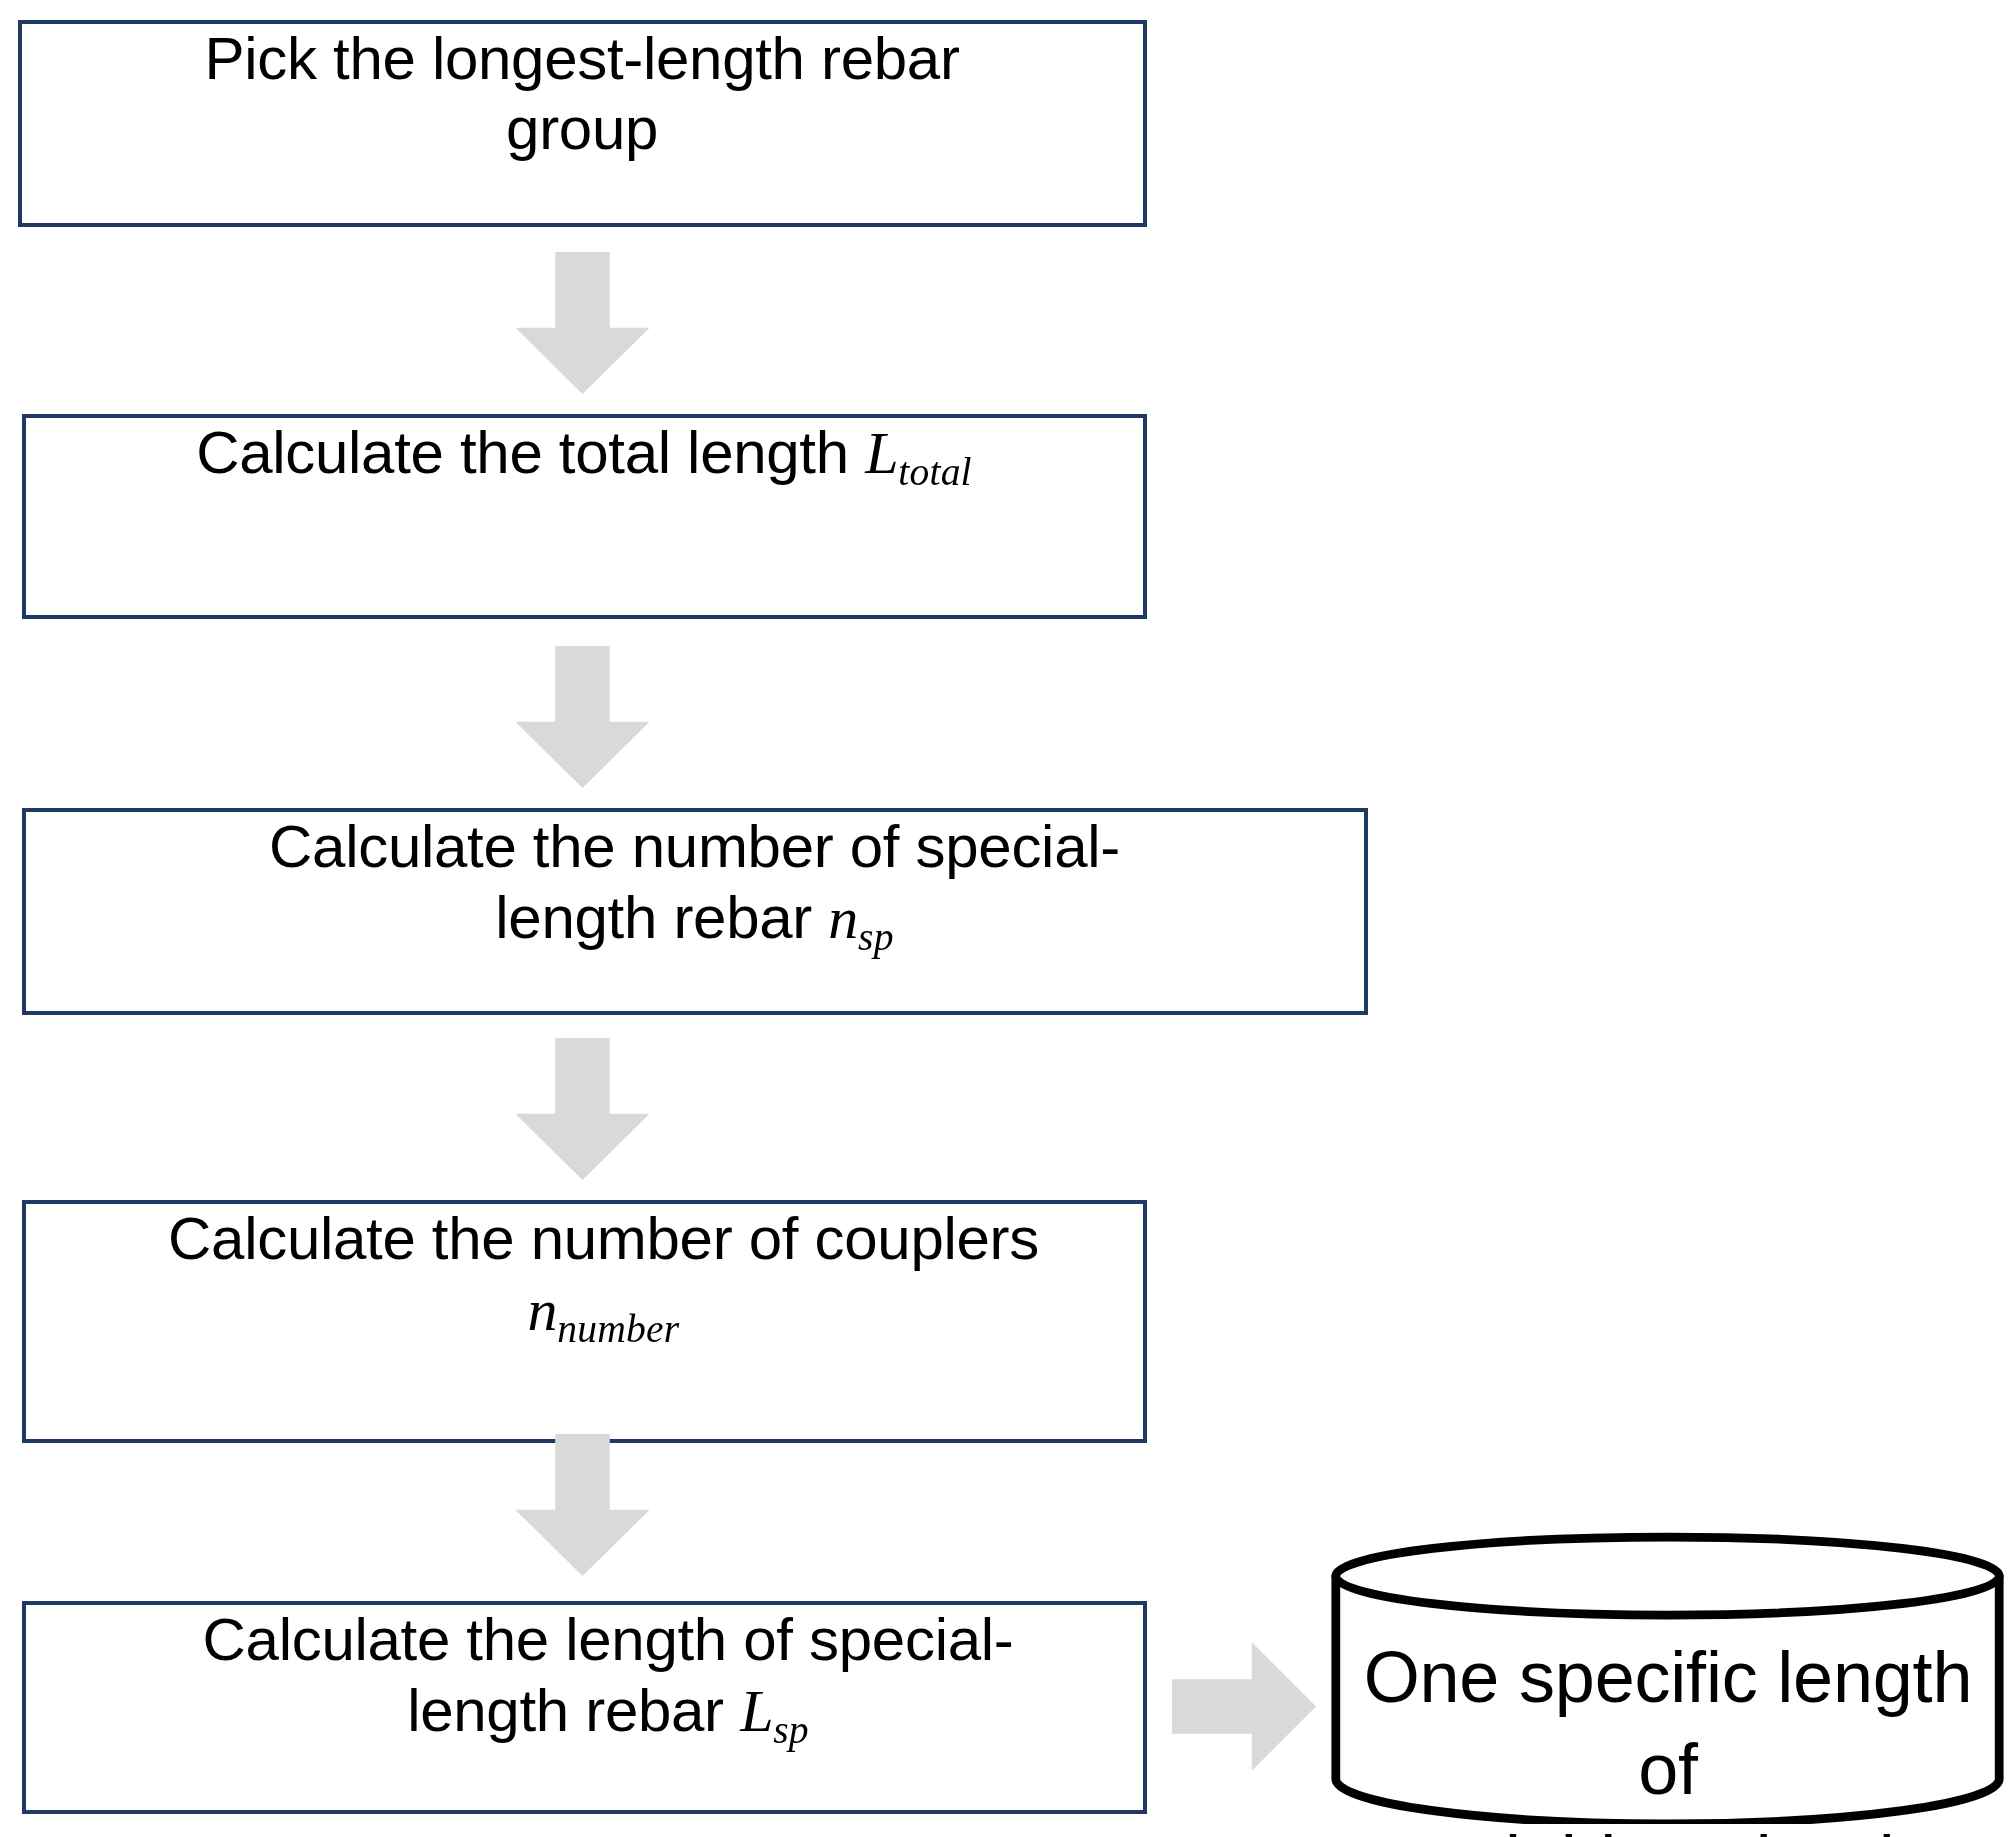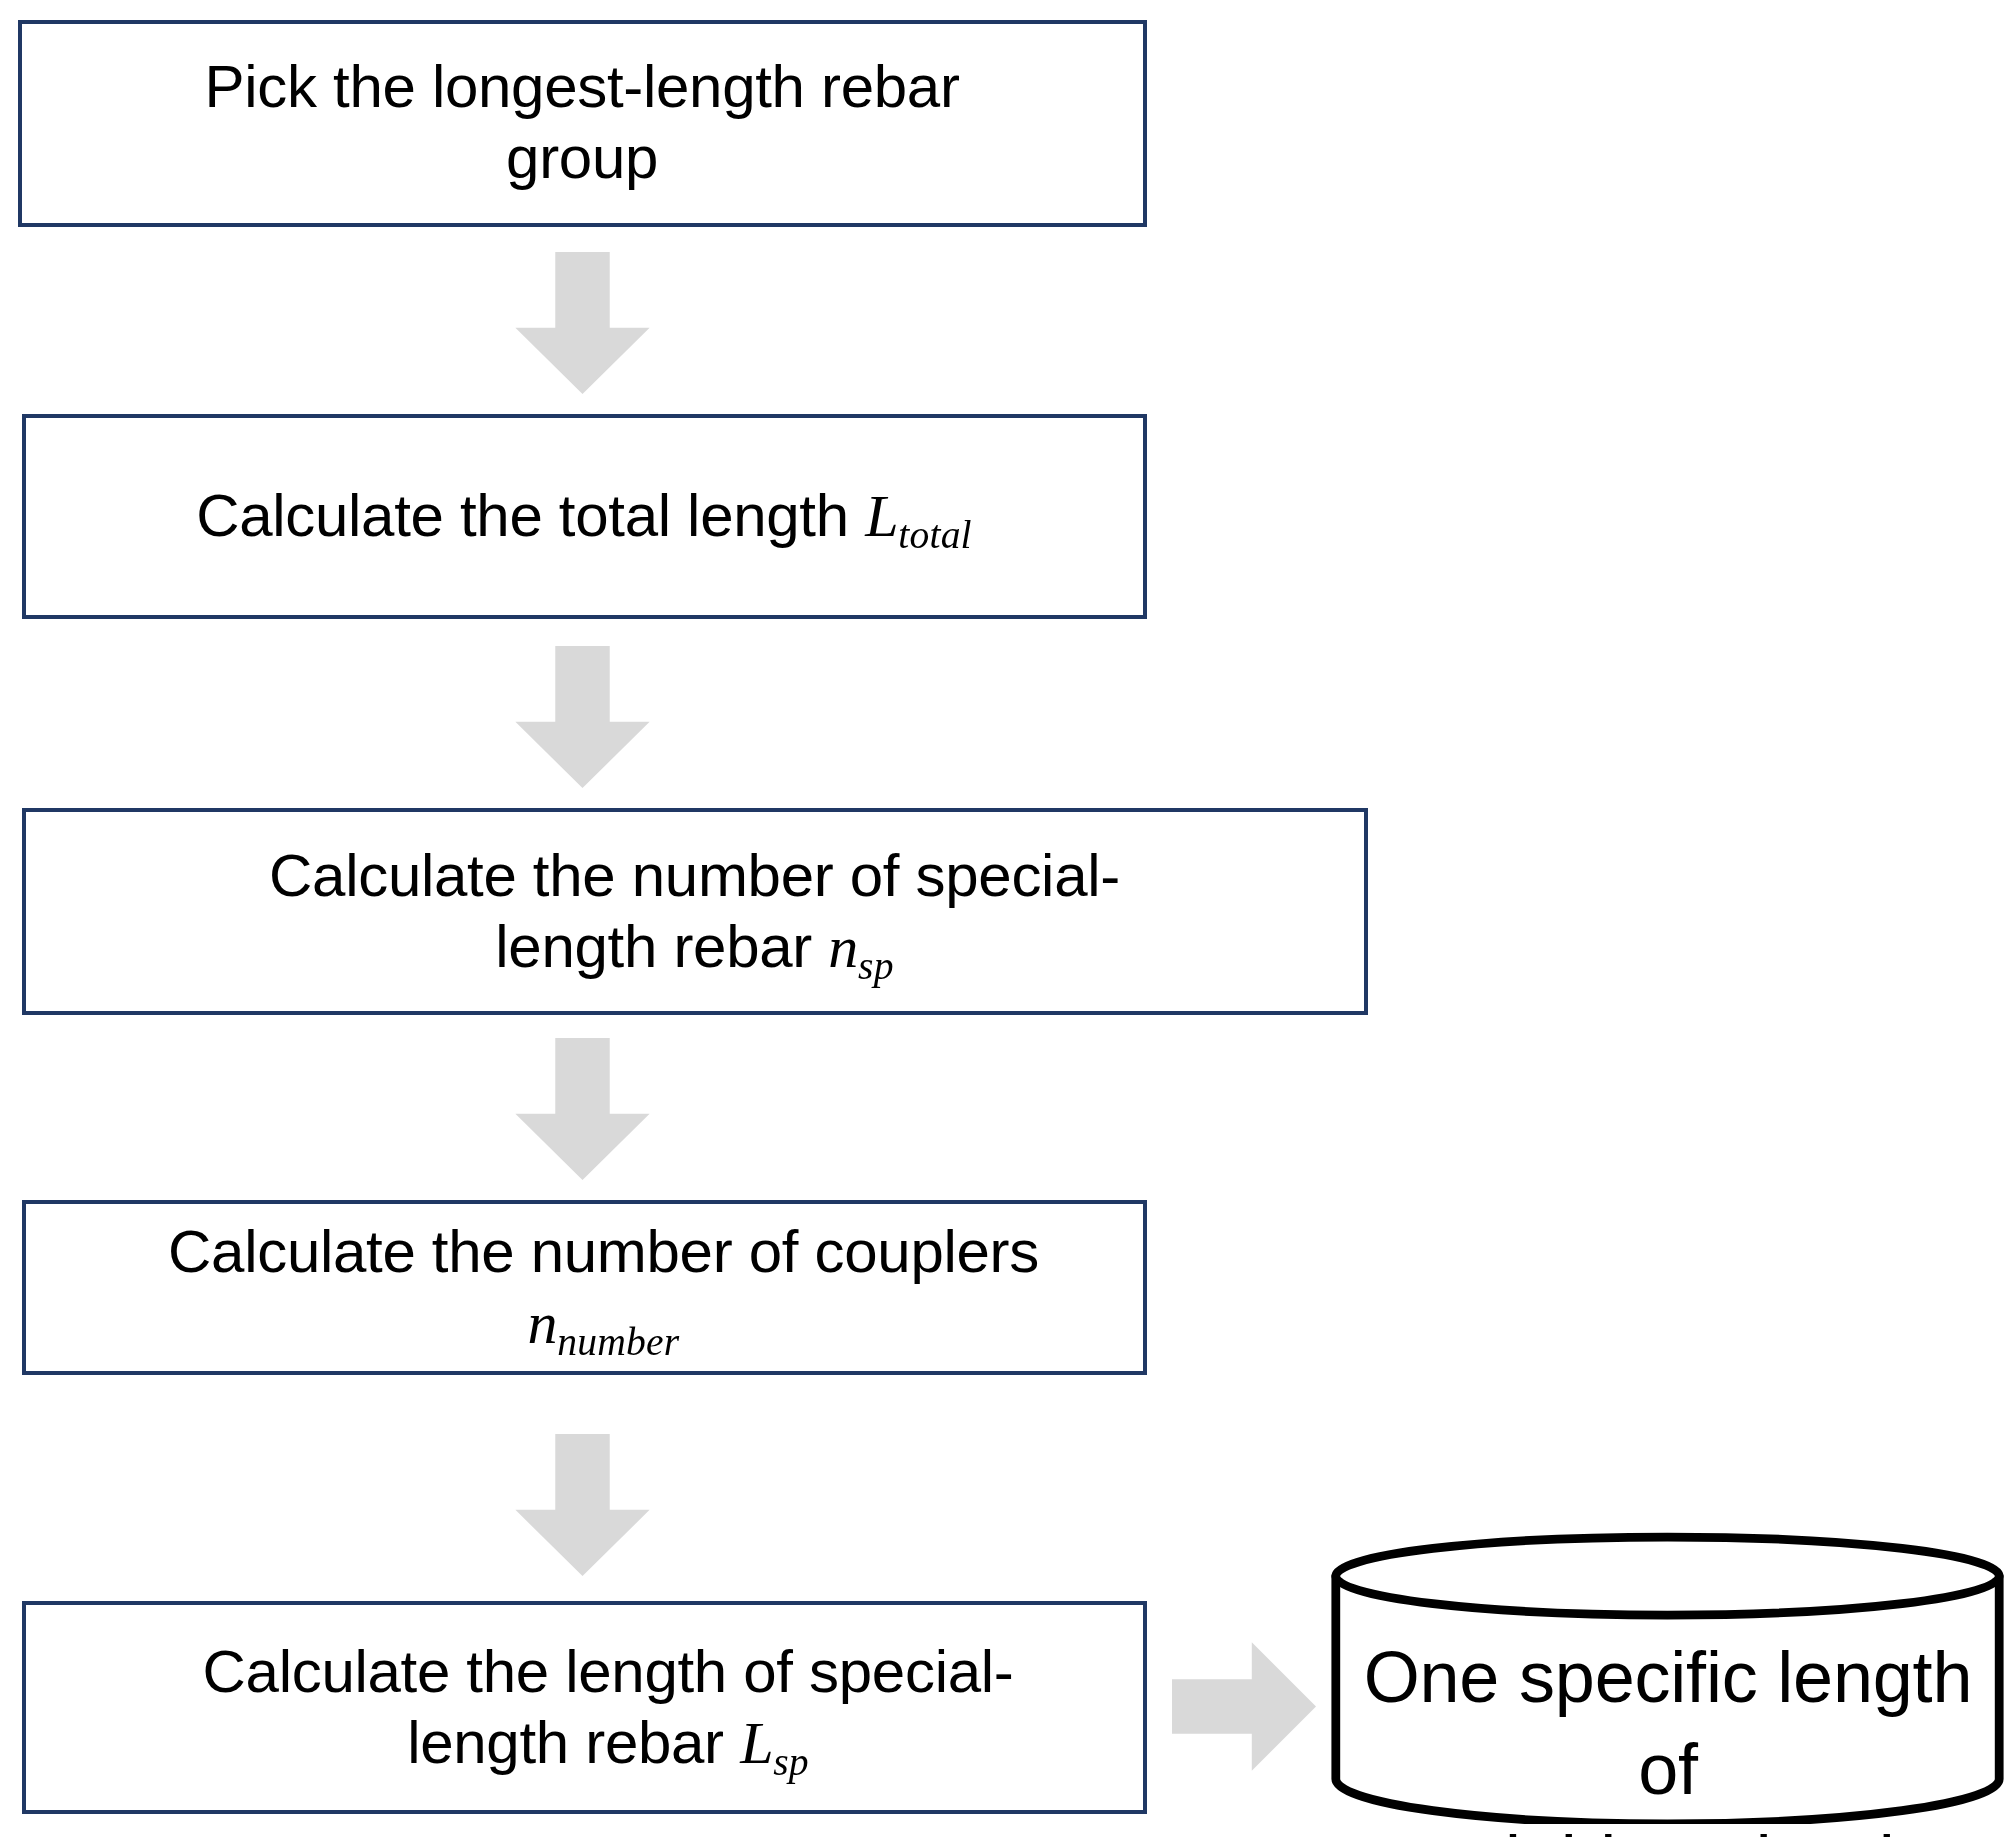--- a/index.html
+++ b/index.html
@@ -23,21 +23,21 @@
     height: 1837px;
   }
 
   
   .proc-box {
     position: absolute;
     box-sizing: border-box;
     background: #ffffff;
     border: 4.9px solid #203864;
     display: flex;
-    align-items: center;
+    align-items: flex-start;
     justify-content: center;
     text-align: center;
   }
   .proc-box .label {
     font-family: "Liberation Sans", sans-serif;
     font-size: 60px;
     line-height: 1.18;
     color: #000000;
     letter-spacing: -0.3px;
     padding: 0 17.6px;
@@ -57,21 +57,21 @@
     font-size: 0.66em;
     vertical-align: -0.30em;
     line-height: 0;
     letter-spacing: 0.2px;
   }
 
   
   #box-pick      { left: 17.6px;  top: 19.5px;   width: 1129px; height: 207px; }
   #box-total     { left: 21.5px;  top: 414px;  width: 1125px; height: 205px; }
   #box-nsp       { left: 21.5px;  top: 808px;  width: 1346px; height: 207px; }
-  #box-ncoupler  { left: 21.5px;  top: 1200px; width: 1125px; height: 175px; padding-left: 39px; }
+  #box-ncoupler  { left: 21.5px;  top: 1200px; width: 1125px; height: 243px; padding-left: 39px; }
   #box-lsp       { left: 21.5px;  top: 1601px; width: 1125px; height: 213px; padding-left: 48px; }
 
   
   .arrow-down {
     position: absolute;
     width: 135px;
     height: 142px;
   }
   .arrow-down svg, .arrow-right svg { display: block; width: 100%; height: 100%; }
 

